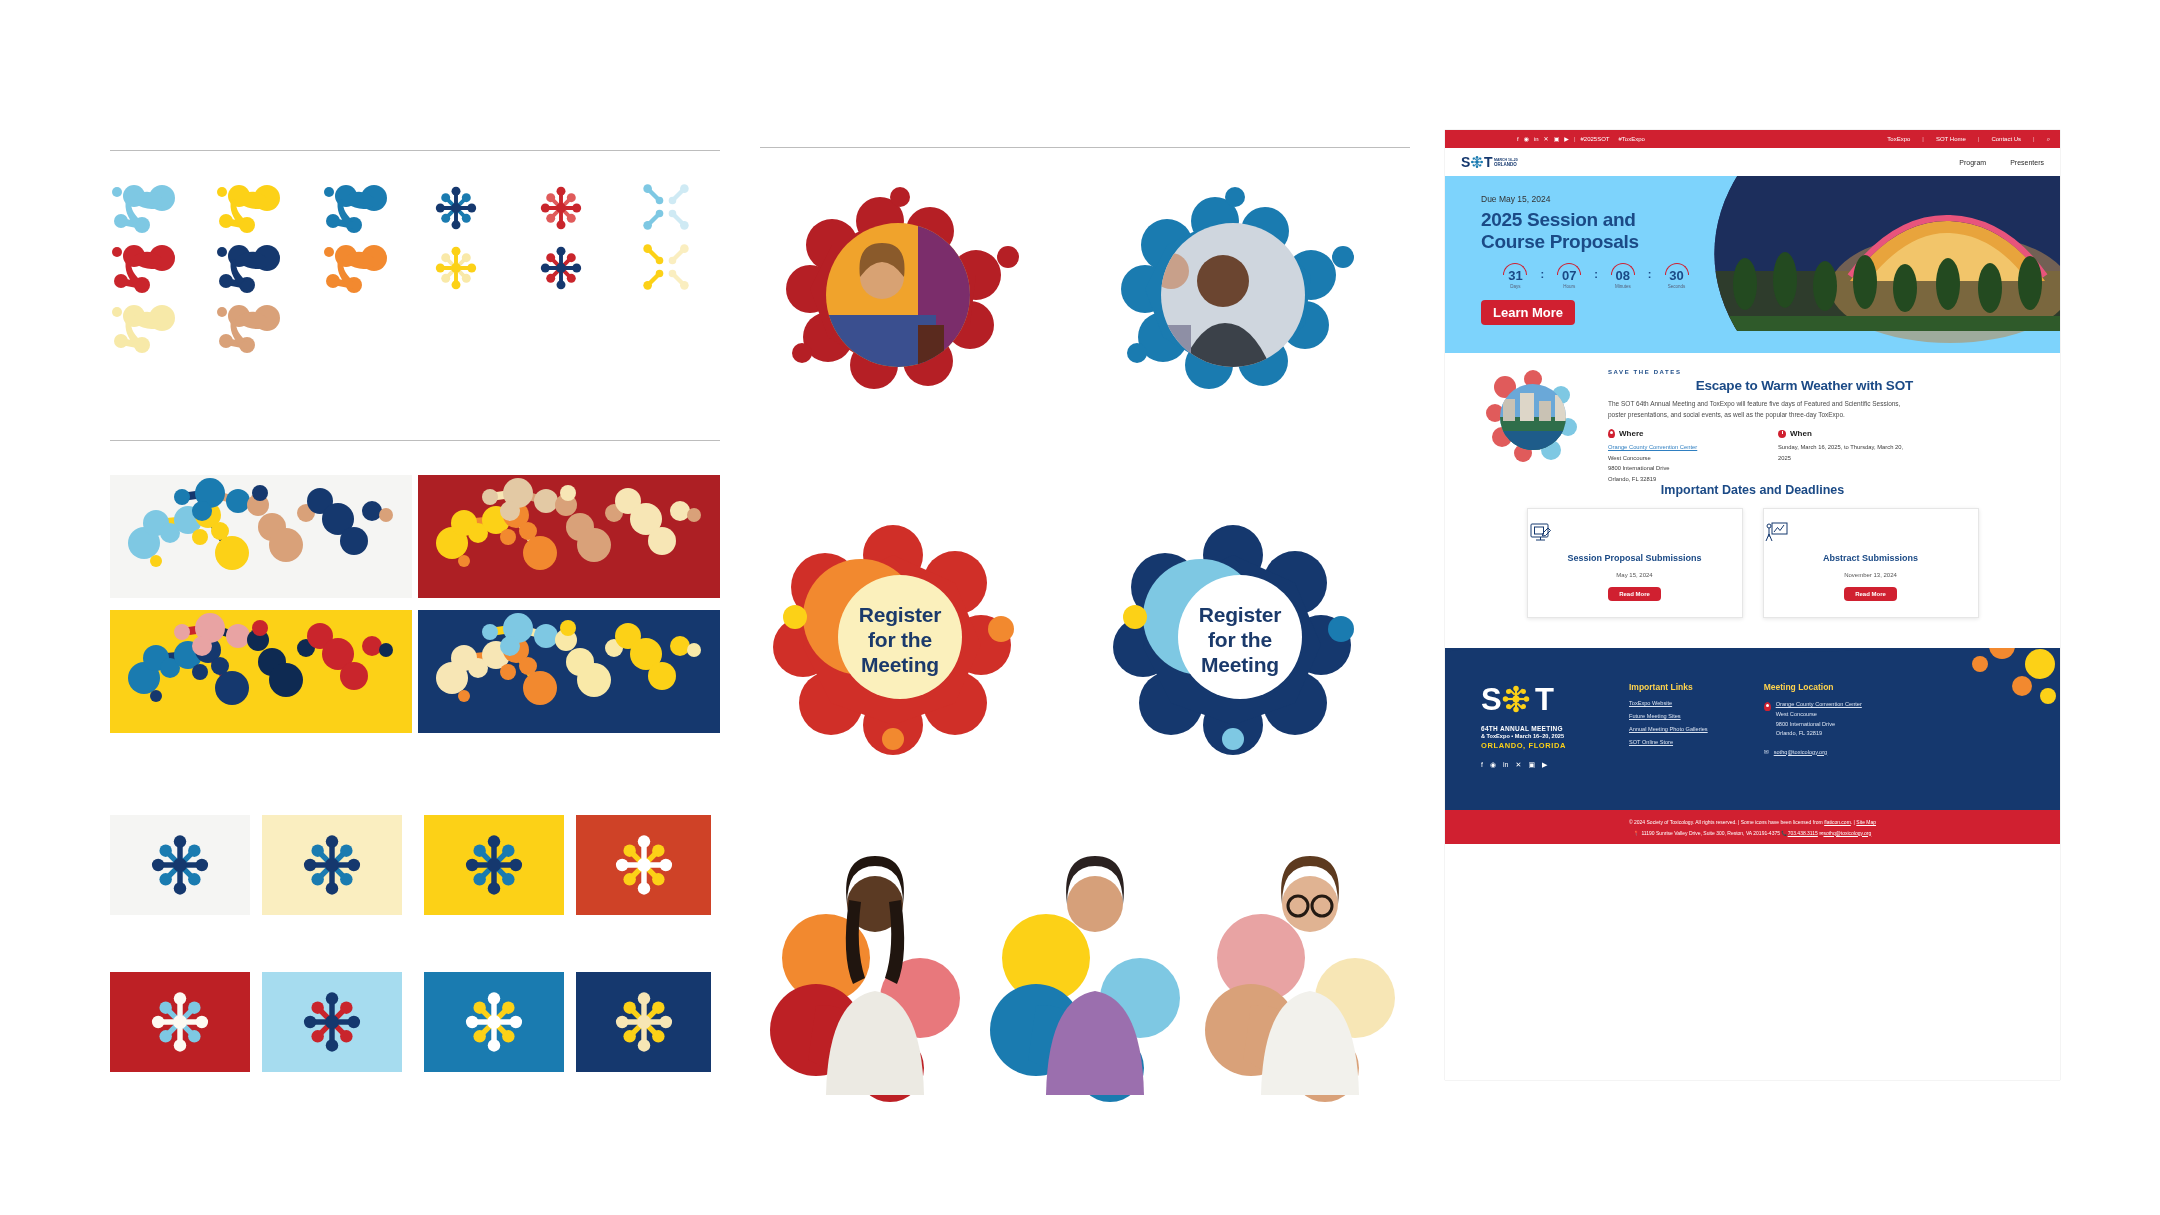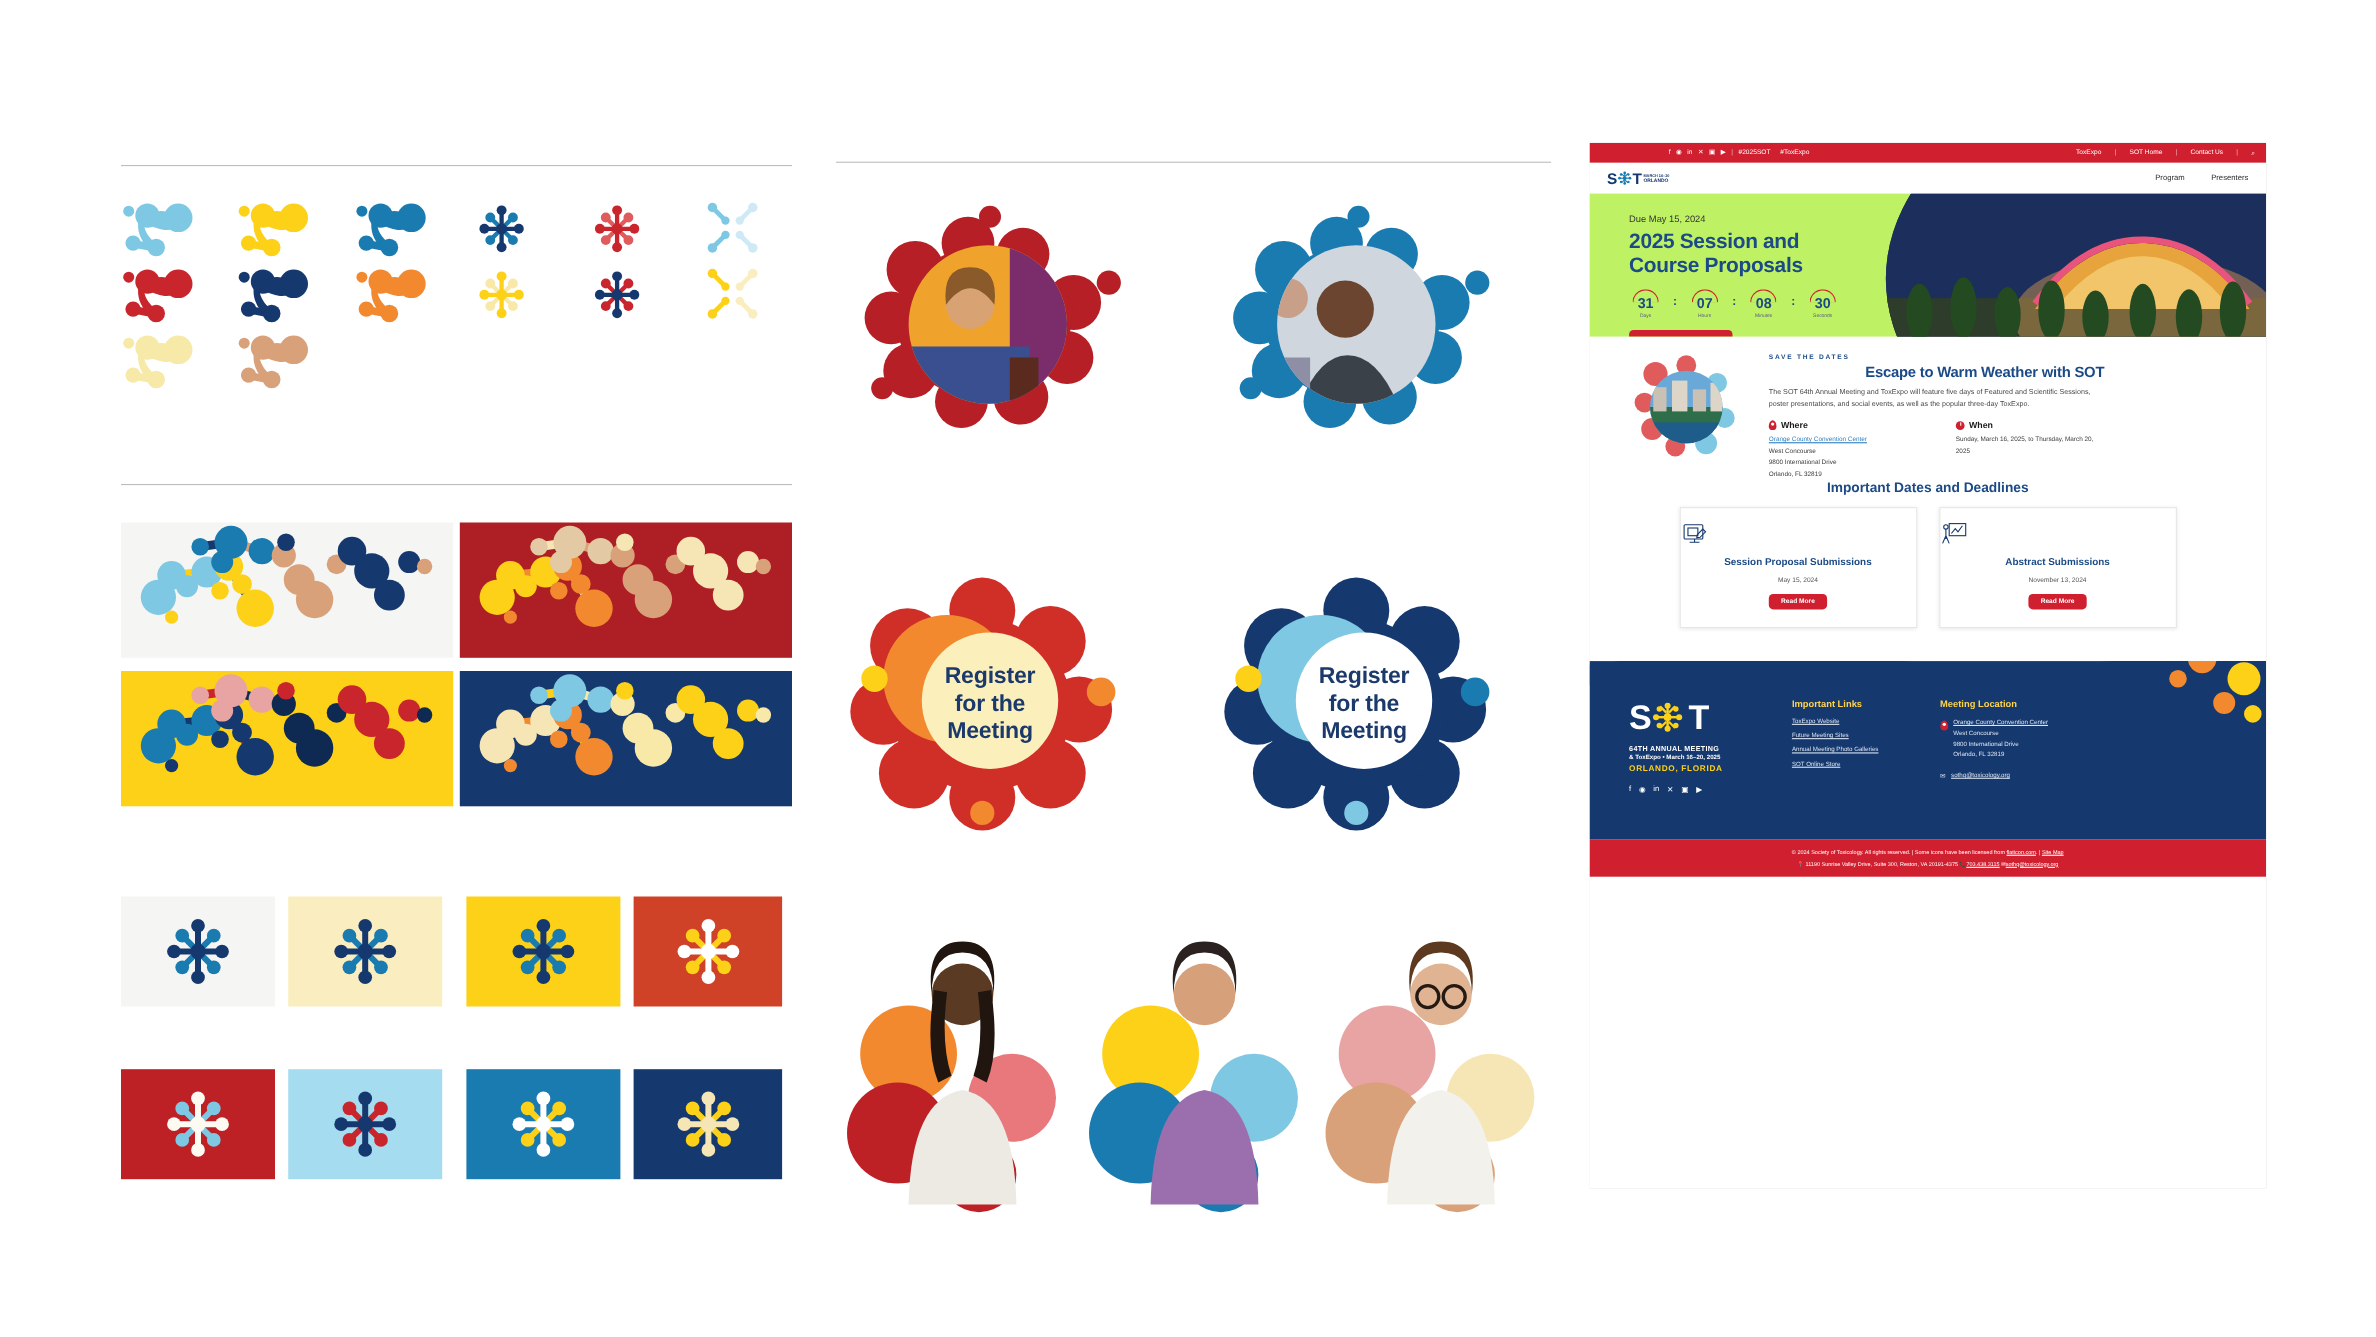--- a/index.html
+++ b/index.html
@@ -59,25 +59,25 @@
   }
   .tb-social { display:flex; gap:5px; margin-left:72px; align-items:center; }
   .tb-social span { font-size:6px; line-height:1; }
   .tb-sep { margin:0 5px; opacity:.65; }
   .tb-tags { display:flex; gap:9px; }
   .tb-right { margin-left:auto; margin-right:10px; display:flex; gap:7px; align-items:center; }
 
   #site .navbar { height:28px; background:#fff; display:flex; align-items:center; padding:0 16px; }
   .nav-links { margin-left:auto; display:flex; gap:24px; font-size:7px; color:#2a2a2a; }
 
-  .hero { position:relative; height:130px; background:#bef264; overflow:hidden; }
+  .hero { position:relative; height:177px; background:#7dd3fc; overflow:hidden; }
   .hero-left { position:absolute; left:36px; top:18px; width:230px; }
   .due { font-size:8.5px; color:#333; margin-bottom:5px; }
   .hero-h1 { font-size:19px; font-weight:bold; color:#1b4a86; line-height:1.14; letter-spacing:-.3px; }
-  .countdown { display:flex; align-items:flex-end; gap:10px; margin-top:11px; }
+  .countdown { display:flex; align-items:flex-end; gap:10px; margin-top:11px;justify-content:center; }
   .cd-unit { width:30px; text-align:center; position:relative; padding-top:6px; }
   .cd-arc { position:absolute; left:3px; top:0; width:24px; height:12px;
             border:1.6px solid #d02030; border-bottom:none;
             border-radius:12px 12px 0 0; }
   .cd-num { font-size:13px; font-weight:bold; color:#1b4a86; line-height:1; }
   .cd-lbl { font-size:4.5px; color:#55607a; margin-top:2px; }
   .cd-colon { font-size:11px; color:#1b4a86; font-weight:bold; padding-bottom:9px; }
   .btn-red { display:inline-block; background:#d02030; color:#fff;
              font-size:13px; font-weight:bold; padding:5px 12px;
              border-radius:4px; margin-top:11px; }

